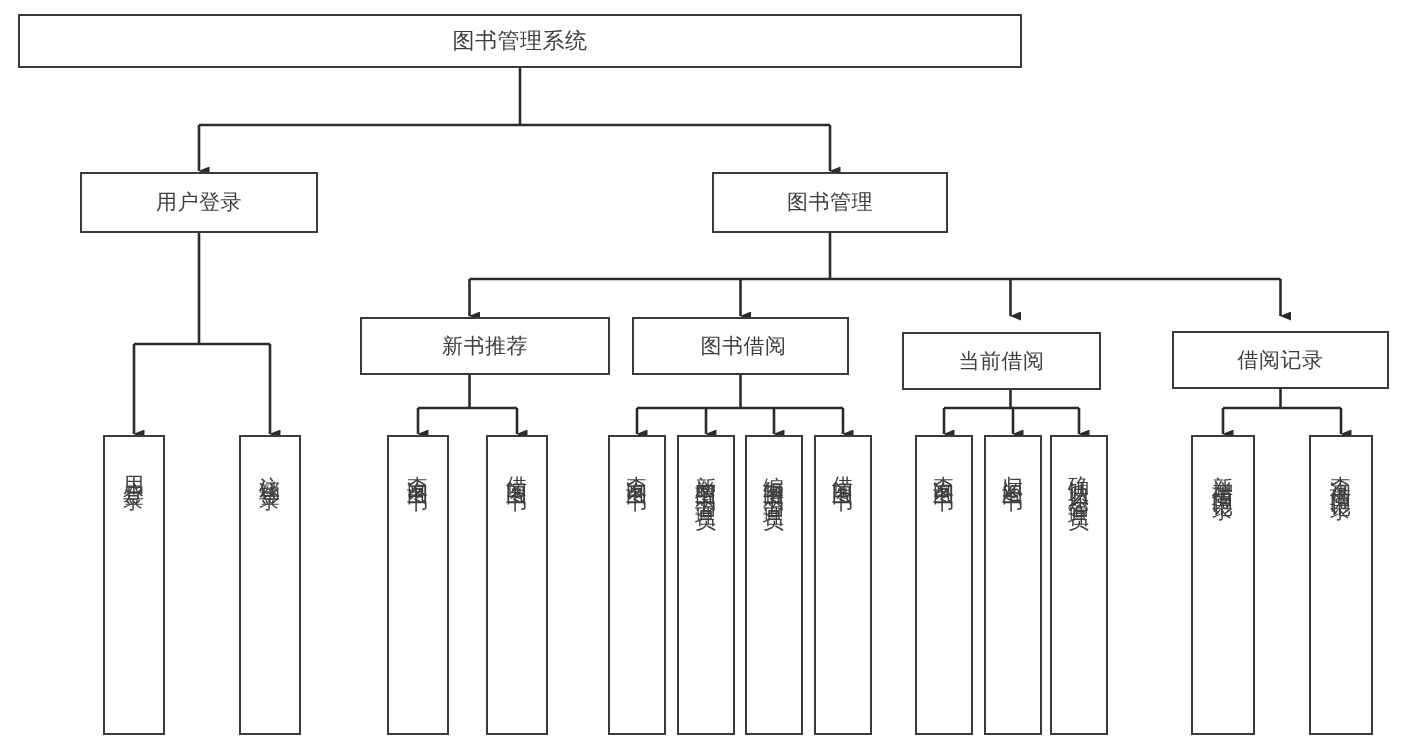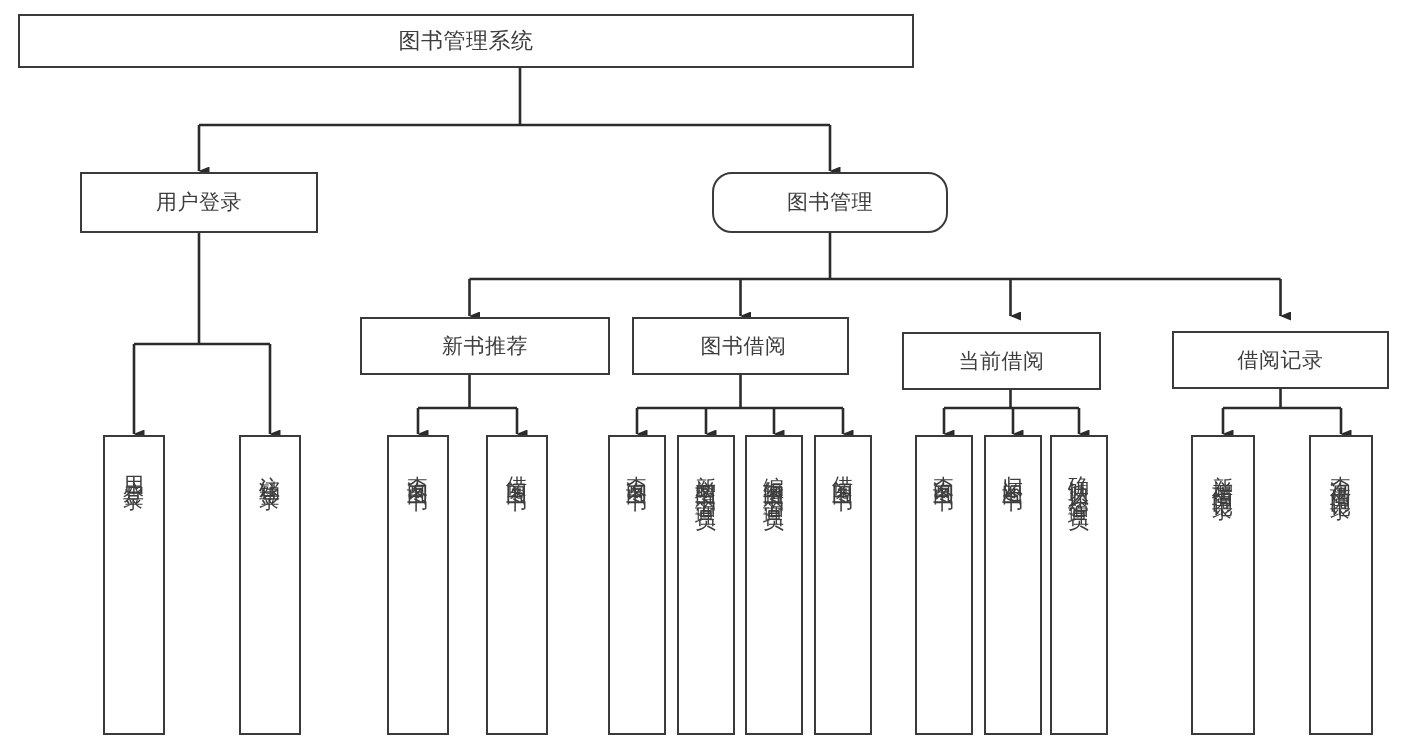--- a/index.html
+++ b/index.html
@@ -107,27 +107,27 @@
         <path d="M 1013 408 L 1013 434" marker-end="url(#arrowhead)"></path>
         <path d="M 1079 408 L 1079 434" marker-end="url(#arrowhead)"></path>
         <path d="M 1280.5 375 L 1280.5 408"></path>
         <path d="M 1223 408 L 1341 408"></path>
         <path d="M 1223 408 L 1223 434" marker-end="url(#arrowhead)"></path>
         <path d="M 1341 408 L 1341 434" marker-end="url(#arrowhead)"></path>
       </g>
   </svg>
 
   <div id="node-layer">
-      <div class="node root" style="left: 18px; top: 14px; width: 896px; height: 54px;">
+      <div class="node root" style="left: 18px; top: 14px; width: 1004px; height: 54px;">
         <span class="label">图书管理系统</span>
       </div>
       <div class="node" style="left: 80px; top: 172px; width: 238px; height: 61px;">
         <span class="label">用户登录</span>
       </div>
-      <div class="node" style="left: 712px; top: 172px; width: 236px; height: 61px; border-radius: 20px;">
+      <div class="node" style="left: 712px; top: 172px; width: 236px; height: 61px;">
         <span class="label">图书管理</span>
       </div>
       <div class="node" style="left: 360px; top: 317px; width: 250px; height: 58px;">
         <span class="label">新书推荐</span>
       </div>
       <div class="node" style="left: 632px; top: 317px; width: 217px; height: 58px; padding-left: 6px;">
         <span class="label">图书借阅</span>
       </div>
       <div class="node" style="left: 902px; top: 332px; width: 199px; height: 58px;">
         <span class="label">当前借阅</span>

